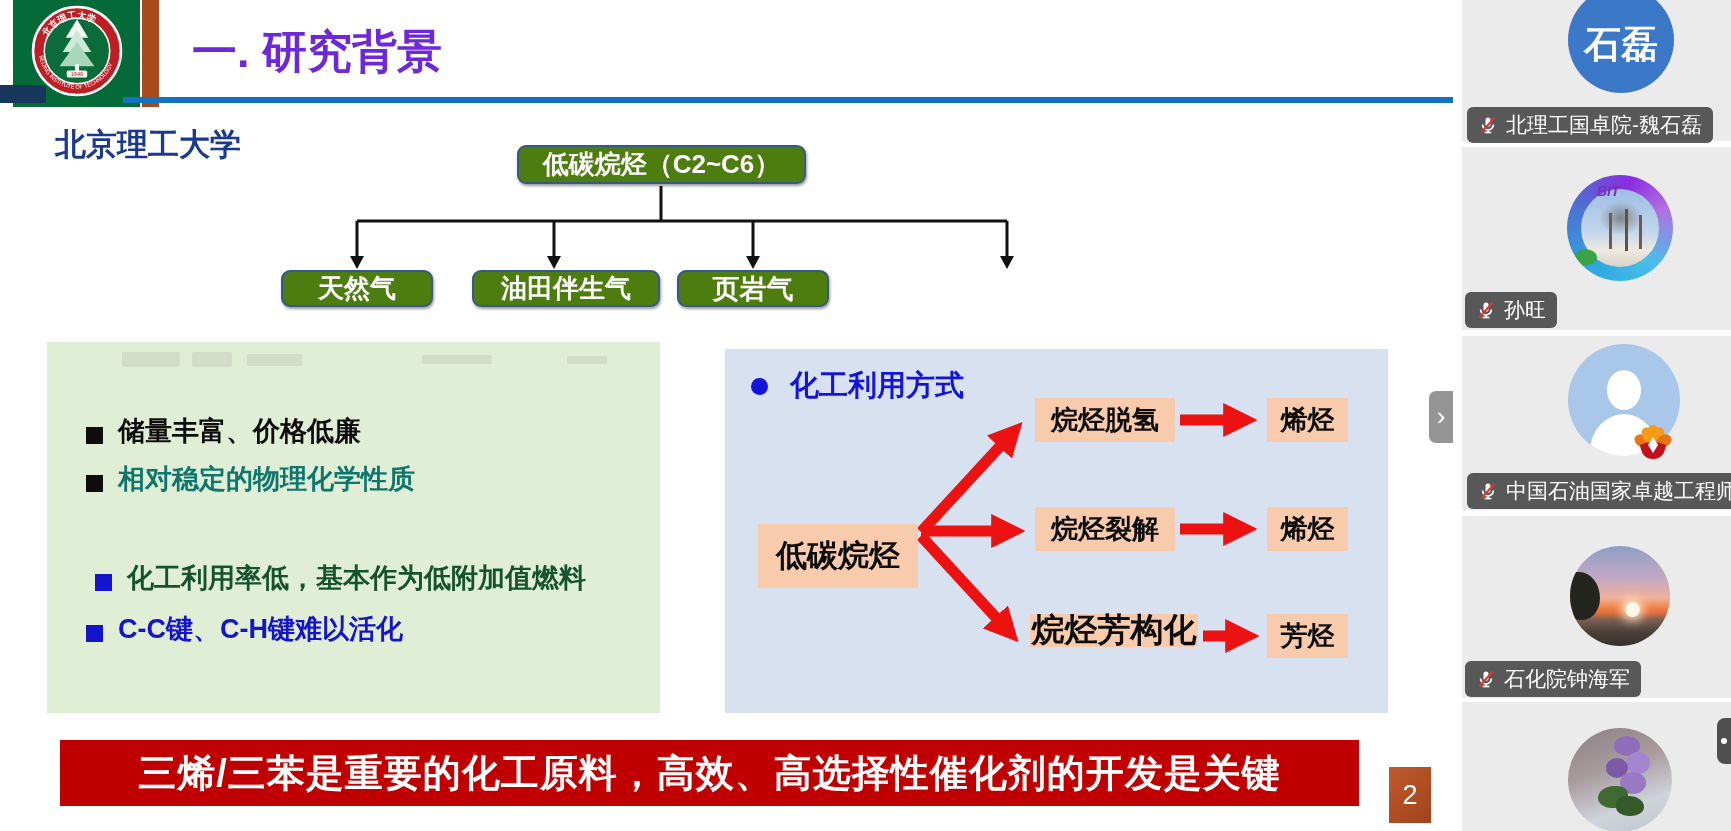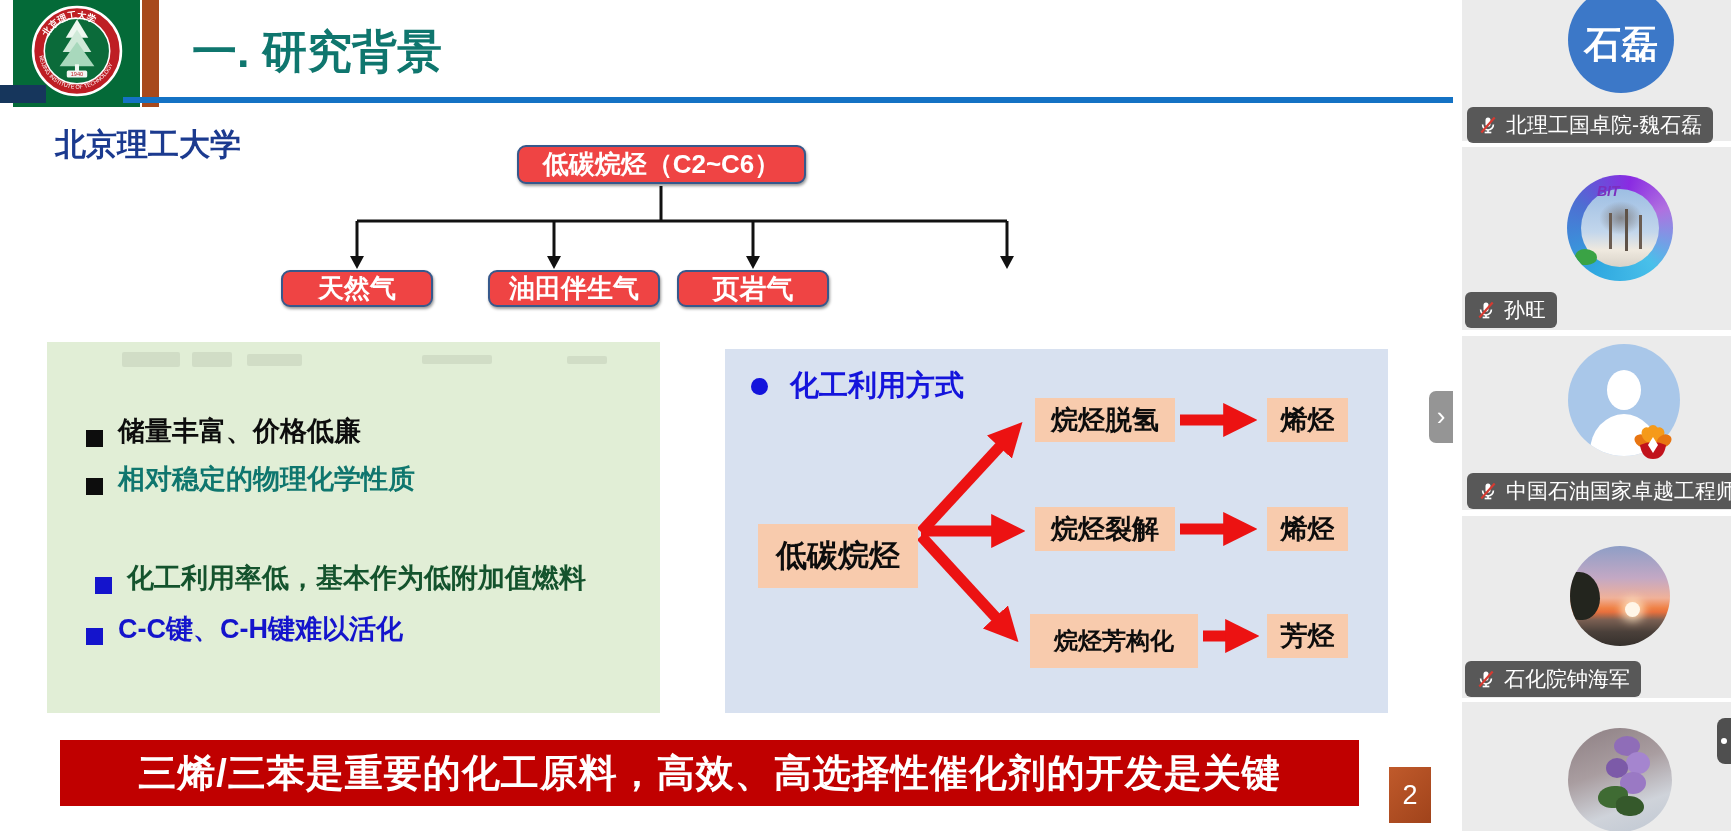--- a/index.html
+++ b/index.html
@@ -1,21 +1,21 @@
 <!DOCTYPE html>
 <html><head>
 <meta charset="utf-8">
 <style>
   html,body{margin:0;padding:0;background:#fff;font-family:"Liberation Sans","DejaVu Sans",sans-serif;}
   #stage{position:relative;width:1731px;height:831px;background:#fff;overflow:hidden;}
   .abs{position:absolute;}
-  .bnode{background:#ef4444;border:2px solid #36598c;border-radius:9px;color:#fff;font-weight:bold;
+  .bnode{background:#4d7c0f;border:2px solid #36598c;border-radius:9px;color:#fff;font-weight:bold;
          display:flex;align-items:center;justify-content:center;box-shadow:1px 2px 3px rgba(0,0,0,.4);z-index:2;box-sizing:border-box;}
   .peach{background:#f8cbad;color:#0d0d0d;font-weight:bold;display:flex;align-items:center;justify-content:center;z-index:2;}
-  .bullet-row{position:absolute;display:flex;align-items:flex-end;gap:15px;font-weight:bold;font-size:27px;line-height:1.15;}
+  .bullet-row{position:absolute;display:flex;align-items:center;gap:15px;font-weight:bold;font-size:27px;line-height:1.15;}
   .sq{width:17px;height:17px;margin-top:7px;flex:none;}
   .vtile{position:absolute;left:1462px;width:269px;background:#ebebeb;}
   .plabel{position:absolute;display:flex;align-items:center;gap:8px;background:rgba(46,46,46,.78);
           border-radius:6px;color:#fff;font-size:21px;padding:4px 11px;white-space:nowrap;z-index:6;}
   .avatar{position:absolute;border-radius:50%;overflow:hidden;z-index:5;}
   .ghost{position:absolute;background:#000;opacity:.07;border-radius:2px;}
   svg{display:block;}
 </style>
 </head>
 <body>
@@ -35,21 +35,21 @@
       <polygon points="45,14 34,32 56,32" fill="#eef7f0"></polygon>
       <polygon points="45,24 31,46 59,46" fill="#cfe9d8"></polygon>
       <polygon points="45,36 28,60 62,60" fill="#a8d8bc"></polygon>
       <rect x="43" y="58" width="4" height="8" fill="#eef7f0"></rect>
       <rect x="35" y="64" width="20" height="7" rx="1.5" fill="#f4f6f3"></rect>
       <text x="45" y="69.6" font-size="5.5" fill="#be1e24" text-anchor="middle">1940</text>
     </svg>
   </div>
   <div class="abs" style="left:142px;top:0;width:17px;height:107px;background:#a8491c;"></div>
   <div class="abs" style="left:0;top:85px;width:46px;height:18px;background:#16365c;z-index:3;"></div>
-  <div class="abs" style="left:192px;top:22px;font-size:45px;font-weight:bold;color:#0f766e;">一. 研究背景</div>
+  <div class="abs" style="left:192px;top:22px;font-size:45px;font-weight:bold;color:#6d28d9;">一. 研究背景</div>
   <div class="abs" style="left:123px;top:97px;width:1330px;height:6px;background:#1472c4;"></div>
 
   <div class="abs" style="left:55px;top:124px;font-size:31px;font-weight:bold;color:#1b3a8f;">北京理工大学</div>
 
   <div class="bnode abs" style="left:517px;top:145px;width:289px;height:39px;font-size:26px;">低碳烷烃（C2~C6）</div>
 
   <svg class="abs" style="left:0;top:0;z-index:1;pointer-events:none;" width="1460" height="831" viewBox="0 0 1460 831">
     <g stroke="#111" stroke-width="3" fill="none">
       <path d="M661,186 V221"></path>
       <path d="M357,221 H1007"></path>
@@ -74,21 +74,21 @@
       <path d="M921,532 L1004,442" marker-end="url(#rh)"></path>
       <path d="M921,531 H998" marker-end="url(#rh)"></path>
       <path d="M921,536 L1000,622" marker-end="url(#rh)"></path>
       <path d="M1180,420 H1230" marker-end="url(#rh)"></path>
       <path d="M1180,529 H1230" marker-end="url(#rh)"></path>
       <path d="M1203,636 H1232" marker-end="url(#rh)"></path>
     </g>
   </svg>
 
   <div class="bnode abs" style="left:281px;top:270px;width:152px;height:37px;font-size:26px;">天然气</div>
-  <div class="bnode abs" style="left:488px;top:270px;width:172px;height:37px;font-size:26px;">油田伴生气</div>
+  <div class="bnode abs" style="left:472px;top:270px;width:188px;height:37px;font-size:26px;">油田伴生气</div>
   <div class="bnode abs" style="left:677px;top:270px;width:152px;height:37px;font-size:27px;">页岩气</div>
 
   <div class="abs" style="left:47px;top:342px;width:613px;height:371px;background:#e1eed6;">
     <div class="ghost" style="left:75px;top:10px;width:58px;height:15px;"></div>
     <div class="ghost" style="left:145px;top:10px;width:40px;height:15px;"></div>
     <div class="ghost" style="left:200px;top:12px;width:55px;height:12px;"></div>
     <div class="ghost" style="left:375px;top:13px;width:70px;height:9px;"></div>
     <div class="ghost" style="left:520px;top:14px;width:40px;height:8px;"></div>
   </div>
   <div class="bullet-row" style="left:86px;top:416px;color:#0d0d0d;">
@@ -109,21 +109,21 @@
   </div>
 
   <div class="abs" style="left:725px;top:349px;width:663px;height:364px;background:#d8e1f0;"></div>
   <div class="abs" style="left:751px;top:378px;width:17px;height:17px;border-radius:50%;background:#1414dc;z-index:2;"></div>
   <div class="abs" style="left:790px;top:366px;font-size:29px;font-weight:bold;color:#1414dc;z-index:2;">化工利用方式</div>
 
   <div class="peach abs" style="left:758px;top:502px;width:160px;height:64px;font-size:31px;margin-top:22px;">低碳烷烃</div>
 
   <div class="peach abs" style="left:1035px;top:398px;width:140px;height:44px;font-size:27px;">烷烃脱氢</div>
   <div class="peach abs" style="left:1035px;top:507px;width:140px;height:44px;font-size:27px;">烷烃裂解</div>
-  <div class="peach abs" style="left:1030px;top:614px;width:168px;height:54px;font-size:24px;">烷烃芳构化</div>
+  <div class="peach abs" style="left:1030px;top:614px;width:168px;height:33px;font-size:33px;">烷烃芳构化</div>
 
   <div class="peach abs" style="left:1267px;top:398px;width:81px;height:44px;font-size:27px;">烯烃</div>
   <div class="peach abs" style="left:1267px;top:507px;width:81px;height:44px;font-size:27px;">烯烃</div>
   <div class="peach abs" style="left:1267px;top:614px;width:81px;height:44px;font-size:27px;">芳烃</div>
 
   <div class="abs" style="left:60px;top:740px;width:1299px;height:66px;background:#c00000;display:flex;align-items:center;justify-content:center;">
     <span style="color:#fff;font-size:38px;font-weight:bold;letter-spacing:1px;">三烯/三苯是重要的化工原料，高效、高选择性催化剂的开发是关键</span>
   </div>
 
   <div class="abs" style="left:1389px;top:767px;width:42px;height:56px;background:linear-gradient(135deg,#c05a2b,#a0431b);display:flex;align-items:center;justify-content:center;">

